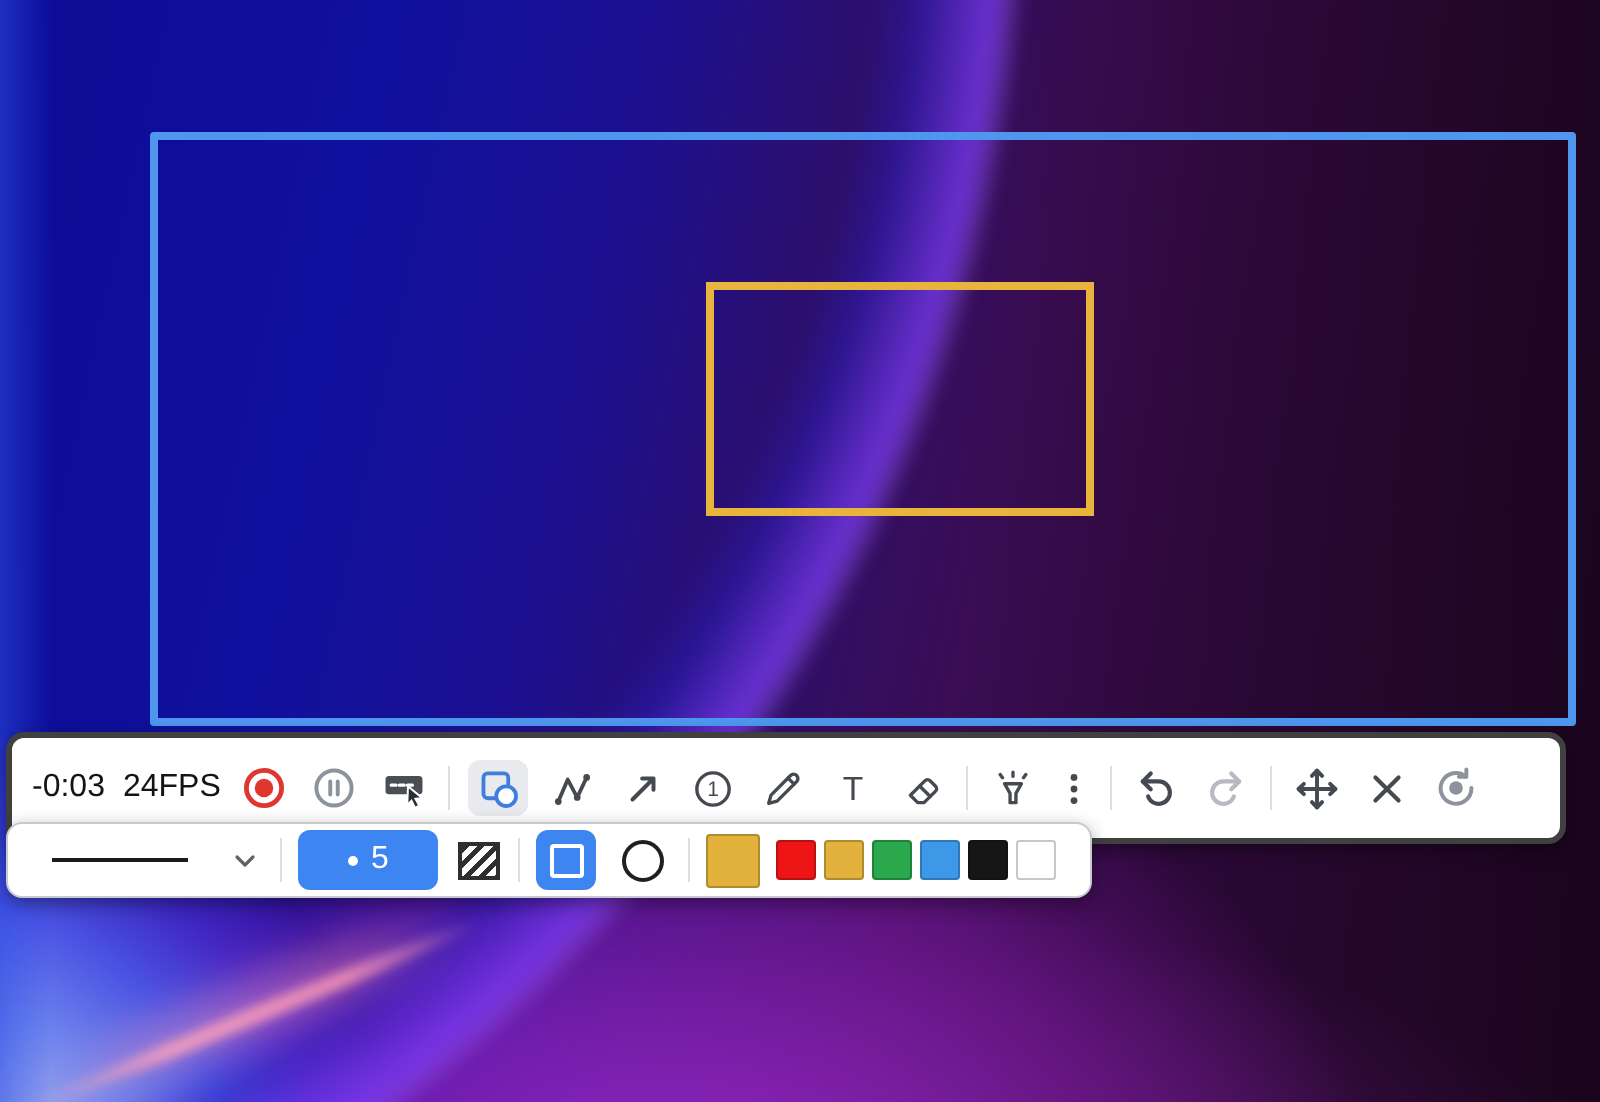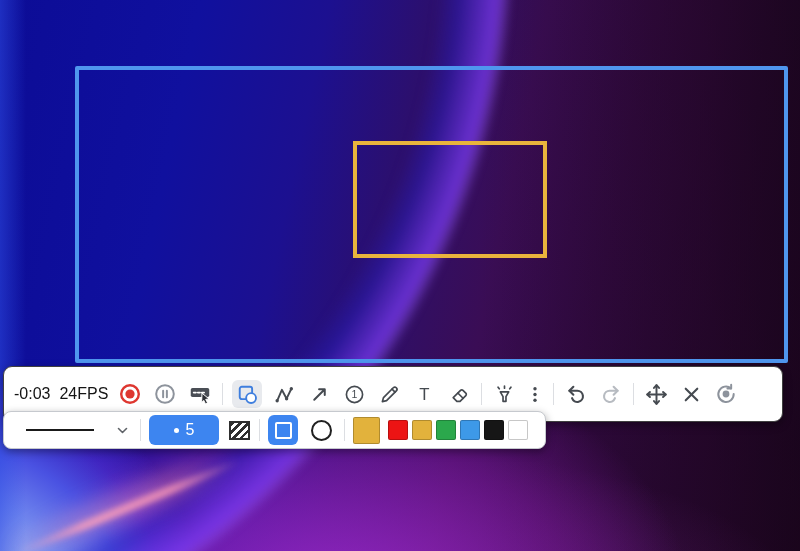--- a/index.html
+++ b/index.html
@@ -21,21 +21,21 @@
     background:linear-gradient(90deg, rgba(246,150,185,0) 0%, rgba(246,150,185,0.5) 35%, rgba(246,150,185,0.45) 75%, rgba(246,150,185,0) 100%);}
   .pink-arc{position:absolute;left:18px;top:549px;width:238px;height:8px;z-index:2;
     transform:rotate(-22.5deg);transform-origin:left center;filter:blur(3px);border-radius:50%;
     background:linear-gradient(90deg, rgba(252,190,205,0.1) 0%, rgba(250,160,188,0.95) 30%, rgba(248,150,182,0.9) 70%, rgba(250,170,195,0.1) 100%);}
   .selection-rect{position:absolute;left:75px;top:66px;width:713px;height:297px;box-sizing:border-box;
     border:4px solid #4F96EE;border-radius:2px;z-index:5;background:transparent;}
   .annotation-rect{position:absolute;left:353px;top:141px;width:194px;height:117px;box-sizing:border-box;
     border:4px solid #E9B43C;z-index:6;background:transparent;}
   .toolbar{position:absolute;background:#fff;display:flex;align-items:center;box-sizing:border-box;
     box-shadow:0 3px 9px rgba(0,0,0,0.38);z-index:20;}
-  .main-toolbar{left:3px;top:366px;width:780px;height:56px;border:1px solid #404040;border-radius:9px;
+  .main-toolbar{left:3px;top:366px;width:780px;height:56px;border:3px solid #404040;border-radius:9px;
     padding:0 10px;gap:9px;}
   .style-toolbar{left:3px;top:411px;width:543px;height:38px;border:1px solid #c6c9ce;border-radius:8px;
     padding:0 12px;gap:8px;}
   .timer,.fps{font-size:16px;color:#141414;white-space:nowrap;}
   .tbtn{display:flex;align-items:center;justify-content:center;width:26px;height:28px;border:none;
     background:transparent;padding:0;cursor:pointer;border-radius:6px;flex:0 0 auto;}
   .tbtn.selected{background:#e8eaee;width:30px;}
   .sep{width:1px;height:22px;background:#dcdee2;flex:0 0 auto;}
   .dropdown{display:flex;align-items:center;width:108px;height:28px;cursor:pointer;flex:0 0 auto;
     border-radius:4px;padding:0 4px;}

